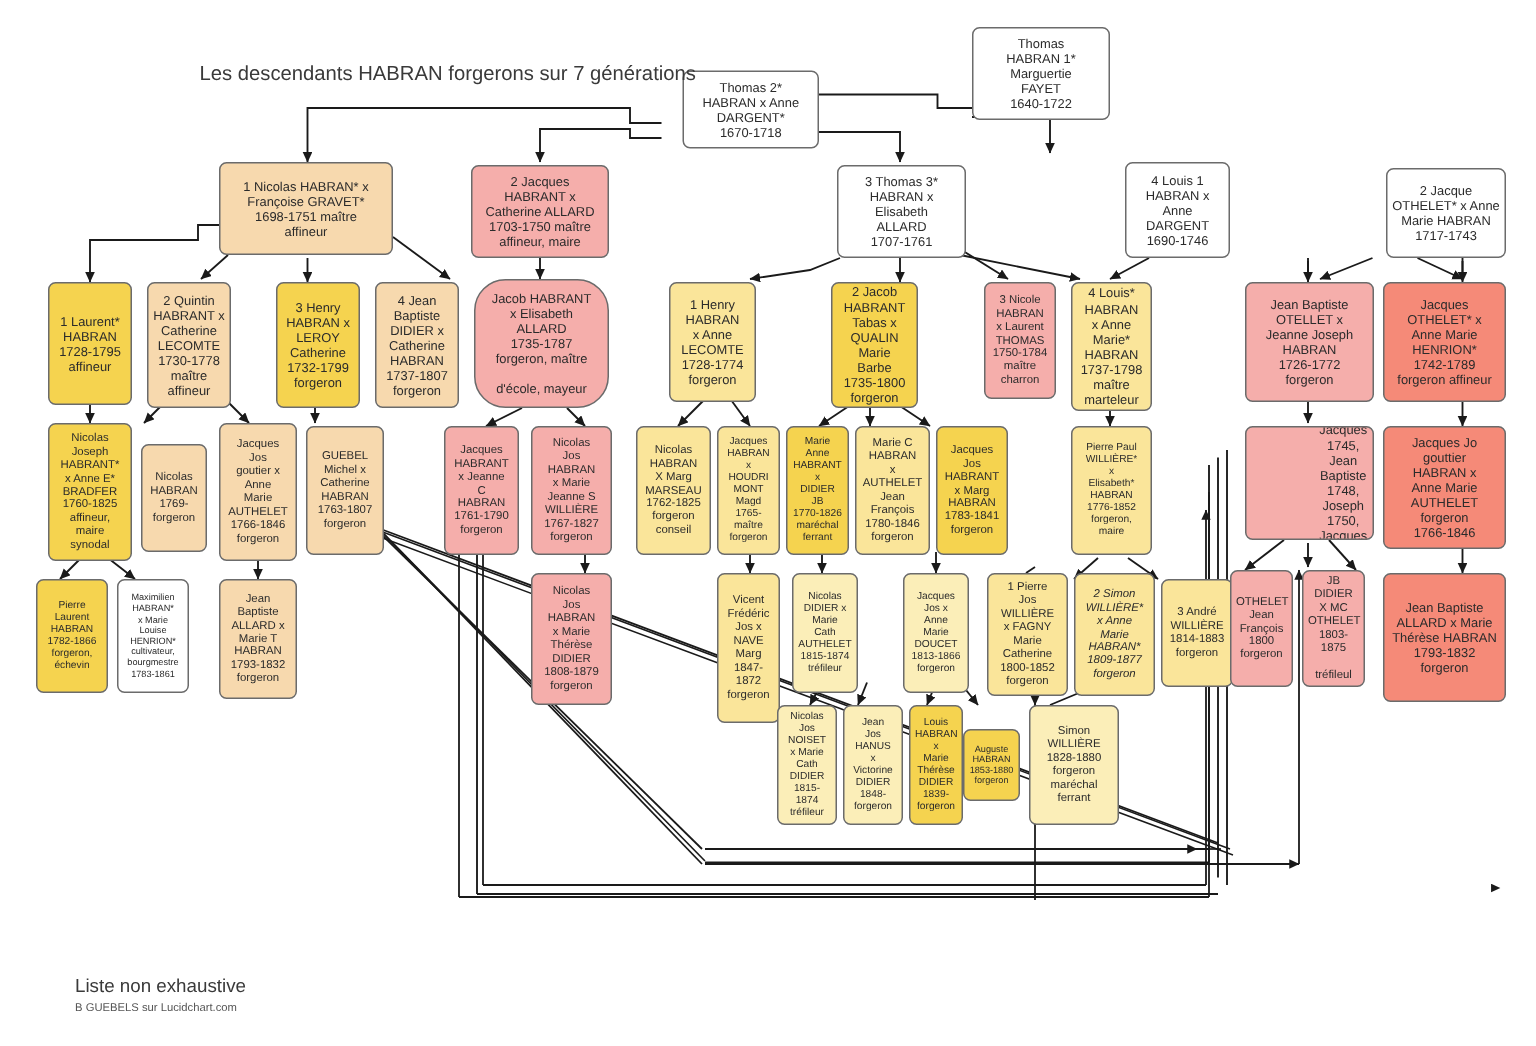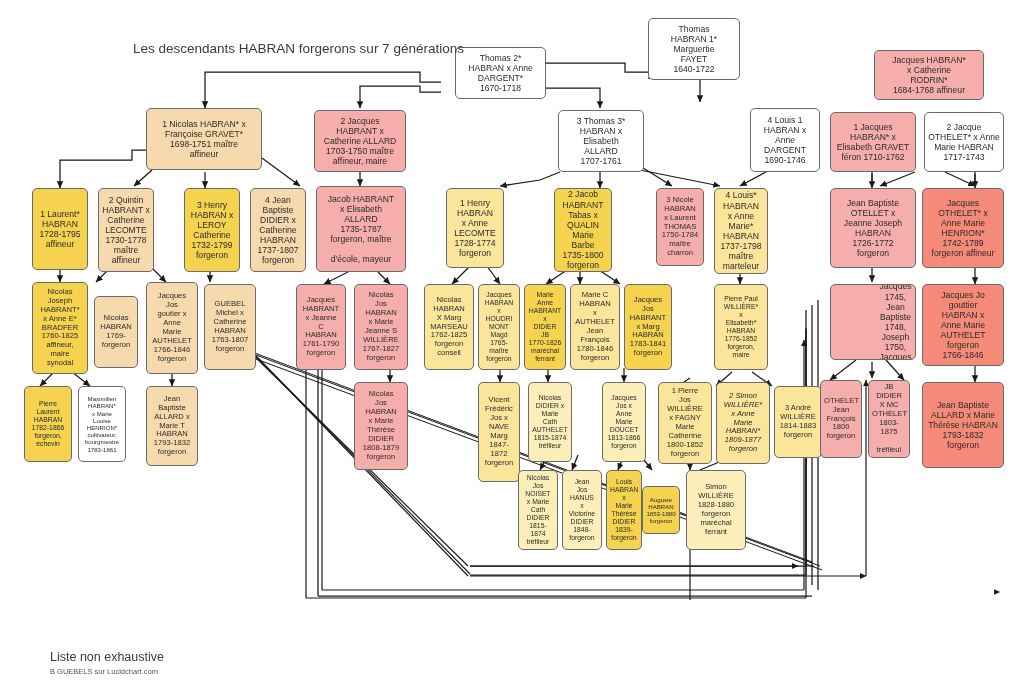--- a/index.html
+++ b/index.html
@@ -191,26 +191,20 @@
 1640-1722</span>
     </div>
 
   <div class="node c-white f9" style="left:455px;top:47px;width:91px;height:52px;">
     <span>Thomas 2*
 HABRAN x Anne
 DARGENT*
 1670-1718</span>
     </div>
 
-  <div class="node c-pink f9" style="left:874px;top:50px;width:110px;height:50px;">
-    <span>Jacques HABRAN*
-x Catherine
-RODRIN*
-1684-1768 affineur</span>
-    </div>
 
   <div class="node c-orange f9" style="left:146px;top:108px;width:116px;height:62px;">
     <span>1 Nicolas HABRAN* x
 Françoise GRAVET*
 1698-1751 maître
 affineur</span>
     </div>
 
   <div class="node c-pink f9" style="left:314px;top:110px;width:92px;height:62px;">
     <span>2 Jacques
@@ -229,26 +223,20 @@
     </div>
 
   <div class="node c-white f9" style="left:750px;top:108px;width:70px;height:64px;">
     <span>4 Louis 1
 HABRAN x
 Anne
 DARGENT
 1690-1746</span>
     </div>
 
-  <div class="node c-pink f9" style="left:830px;top:112px;width:86px;height:60px;">
-    <span>1 Jacques
-HABRAN* x
-Elisabeth GRAVET
-féron 1710-1762</span>
-    </div>
 
   <div class="node c-white f9" style="left:924px;top:112px;width:80px;height:60px;">
     <span>2 Jacque
 OTHELET* x Anne
 Marie HABRAN
 1717-1743</span>
     </div>
 
   <div class="node c-yellowD f9" style="left:32px;top:188px;width:56px;height:82px;">
     <span>1 Laurent*
@@ -279,21 +267,21 @@
   <div class="node c-orange f9" style="left:250px;top:188px;width:56px;height:84px;">
     <span>4 Jean
 Baptiste
 DIDIER x
 Catherine
 HABRAN
 1737-1807
 forgeron</span>
     </div>
 
-  <div class="node c-pink f9" style="left:316px;top:186px;width:90px;height:86px;">
+  <div class="node c-pink f9" style="left:316px;top:186px;width:90px;height:86px;border-radius:21px;">
     <span>Jacob HABRANT
 x Elisabeth
 ALLARD
 1735-1787
 forgeron, maître
 
 d'école, mayeur</span>
     </div>
 
   <div class="node c-yellow f9" style="left:446px;top:188px;width:58px;height:80px;">

